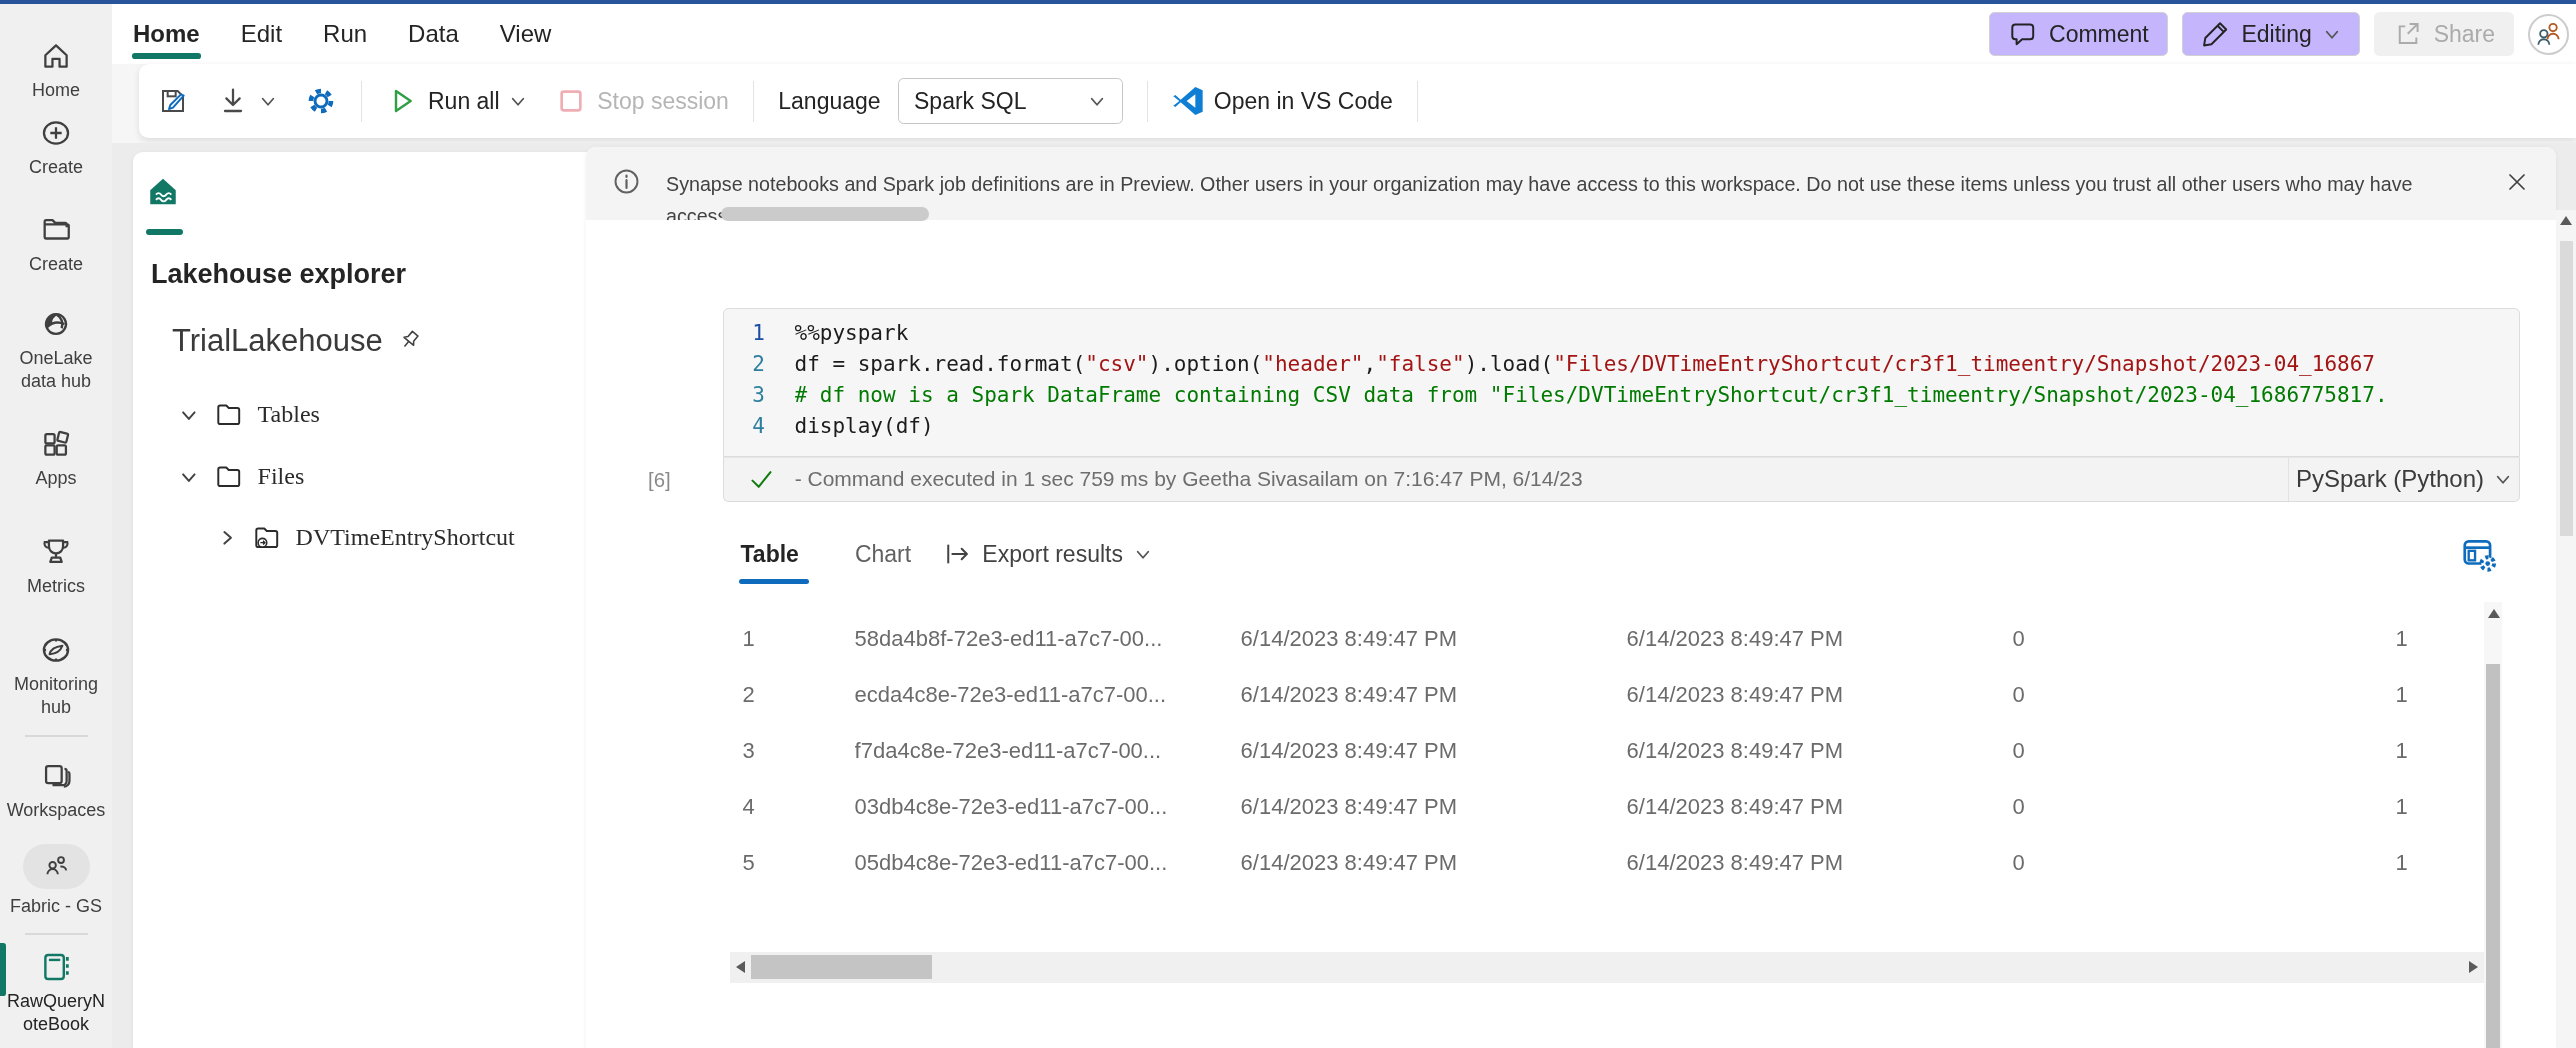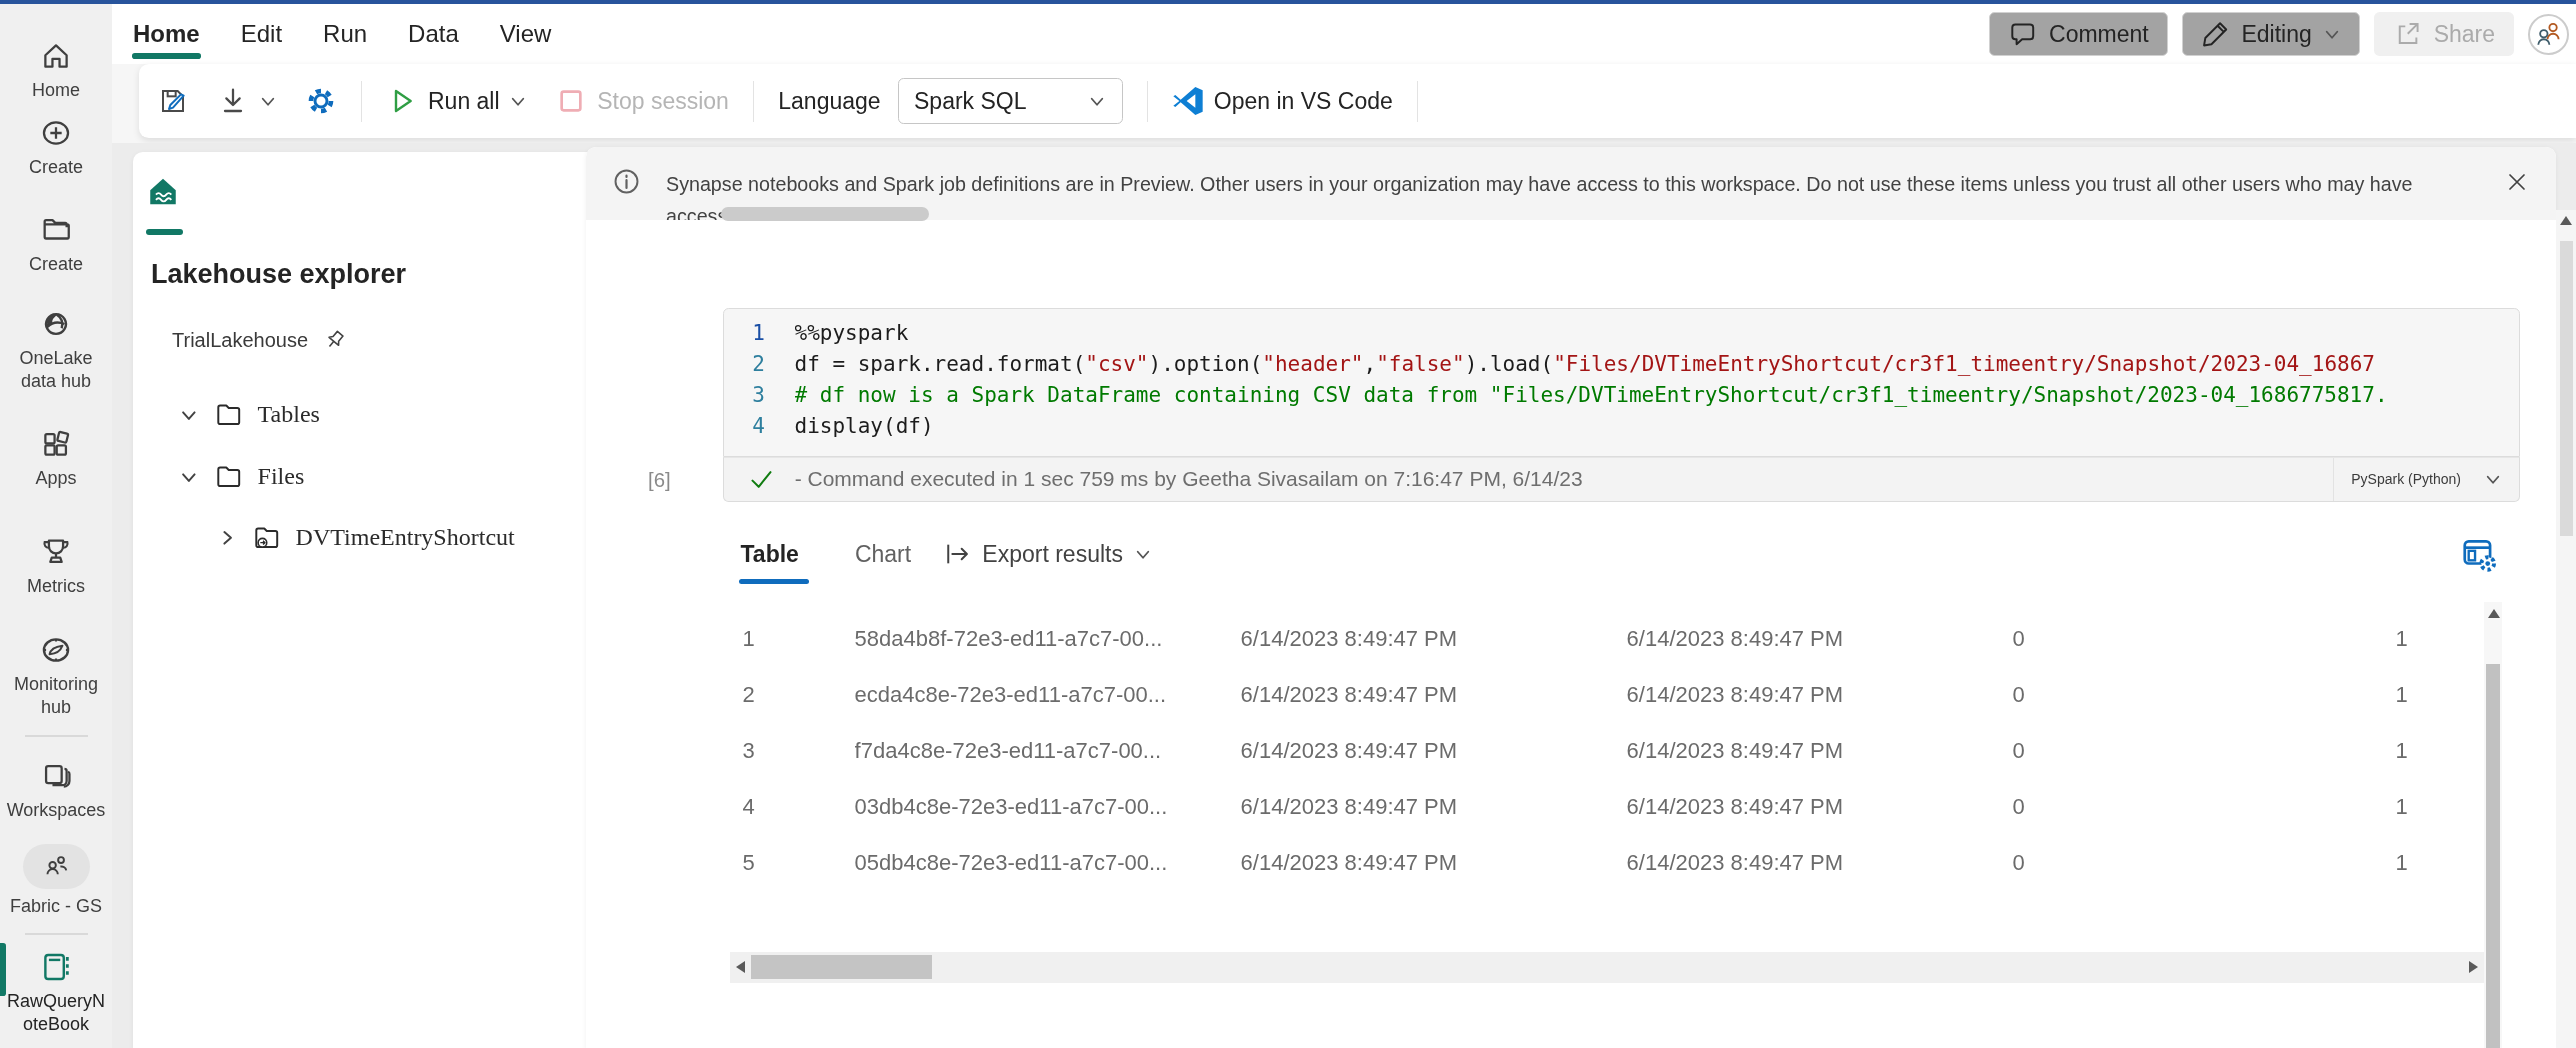--- a/index.html
+++ b/index.html
@@ -26,21 +26,21 @@
   
   .main{position:absolute;left:112px;top:4.2px;right:0;bottom:0;display:flex;flex-direction:column;}
 
   
   .menubar{height:60px;background:#fff;display:flex;align-items:stretch;}
   .menu-tabs{display:flex;gap:41px;padding-left:21px;align-items:center;}
   .mtab{font-size:24px;color:#242424;position:relative;height:100%;display:flex;align-items:center;cursor:pointer;}
   .mtab.active{font-weight:700;}
   .mtab.active::after{content:"";position:absolute;left:-1.4px;right:-1.4px;bottom:5.6px;height:5.6px;border-radius:2.8px;background:#117865;}
   .menu-actions{margin-left:auto;display:flex;align-items:center;gap:14px;padding-right:7px;}
-  .btn{height:44px;border:1.4px solid #d1d1d1;border-radius:5.6px;background:#a3a3a3;display:flex;align-items:center;gap:11.2px;padding:0 18px;font-size:23px;color:#242424;cursor:pointer;}
+  .btn{height:44px;border:1.4px solid #d1d1d1;border-radius:5.6px;background:#c4b5fd;display:flex;align-items:center;gap:11.2px;padding:0 18px;font-size:23px;color:#242424;cursor:pointer;}
   .btn .bic{width:29.5px;height:29.5px;color:#242424;}
   .btn-share{background:#f0f0f0;border-color:transparent;color:#ababab;}
   .btn-share .bic{color:#ababab;}
   .chev{width:18px;height:18px;color:#555;}
   .avatar{width:41px;height:41px;border-radius:50%;border:2.1px solid #cccccc;background:#fff;display:flex;align-items:center;justify-content:center;cursor:pointer;}
   .avatar svg{width:29.5px;height:29.5px;}
 
   
   .toolbar-row{height:79px;background:#f6f6f6;position:relative;}
   .toolbar{position:absolute;left:27px;right:0;top:0;height:74px;background:#fff;border-radius:9.8px 0 0 9.8px;
@@ -59,21 +59,21 @@
   
   .workspace{flex:1;background:#ececec;position:relative;overflow:hidden;}
 
   
   .explorer{position:absolute;left:21px;top:9px;bottom:0;width:532px;background:#fff;border-radius:9.8px 9.8px 0 0;box-shadow:0 1.4px 5.6px rgba(0,0,0,.06);}
   .lh-tab-icon{position:absolute;left:14px;top:24px;width:32px;height:31px;}
   .lh-underline{position:absolute;left:12.6px;top:77px;width:37px;height:6.3px;border-radius:3.5px;background:#117865;}
   .collapse{position:absolute;right:21px;top:28px;width:31px;height:31px;color:#424242;cursor:pointer;}
   .exp-title{position:absolute;left:18px;top:107px;font-size:27px;font-weight:700;color:#242424;}
   .lh-row{position:absolute;left:39px;right:21px;top:171px;height:35px;display:flex;align-items:center;gap:14px;}
-  .lh-name{font-size:20px;color:#3a3a3a;}
+  .lh-name{font-size:31px;color:#3a3a3a;}
   .pin{width:25px;height:25px;color:#424242;cursor:pointer;}
   .swap{margin-left:auto;width:29.5px;height:29.5px;color:#424242;cursor:pointer;}
   .tree-row{position:absolute;height:39px;display:flex;align-items:center;cursor:pointer;color:#2b2b2b;font-size:24px;font-family:Liberation Serif, serif;}
   .tr-chev{width:19.7px;height:19.7px;color:#424242;}
   .tr-folder{width:29.5px;height:29.5px;color:#2b2b2b;margin-left:15.4px;}
   .tree-row .tlabel{margin-left:14px;}
 
   
   .notebook{position:absolute;left:474px;top:3.5px;bottom:0;width:1970px;background:#fff;border-radius:9.8px 9.8px 0 0;box-shadow:0 1.4px 5.6px rgba(0,0,0,.06);overflow:hidden;}
   .banner{position:absolute;left:0;top:0;width:100%;height:73px;background:#f4f4f4;border-radius:9.8px 9.8px 0 0;display:flex;padding:0 25px;overflow:hidden;}
@@ -89,21 +89,21 @@
   .code-line{display:flex;height:31px;align-items:center;font-family:"DejaVu Sans Mono","Liberation Mono",monospace;font-size:21px;}
   .code-line .ln{width:41px;text-align:right;margin-right:29.5px;color:#2e7f9e;flex:none;}
   .code-line.first .ln{color:#1a4fa5;}
   .code-text{white-space:pre;overflow:hidden;}
   .seg-plain{color:#1c1c1c;}
   .seg-string{color:#a31515;}
   .seg-comment{color:#007a00;}
   .cell-status{height:45px;background:#f3f3f3;border:1.4px solid #dcdcdc;border-top:0.7px solid #e6e6e6;border-radius:0 0 5.6px 5.6px;display:flex;align-items:center;}
   .check{width:27px;height:27px;color:#107c10;margin-left:24px;flex:none;}
   .status-text{margin-left:19.7px;font-size:21px;color:#6e6e6e;white-space:nowrap;overflow:hidden;}
-  .kernel{margin-left:auto;height:100%;display:flex;align-items:center;gap:23px;padding:0 17px;border-left:1.4px solid #e2e2e2;font-size:14px;color:#3b3b3b;cursor:pointer;white-space:nowrap;}
+  .kernel{margin-left:auto;height:100%;display:flex;align-items:center;gap:10px;padding:0 7px;border-left:1.4px solid #e2e2e2;font-size:24px;color:#3b3b3b;cursor:pointer;white-space:nowrap;}
 
   
   .results-tabs{position:absolute;left:144px;top:383px;height:49px;display:flex;align-items:center;padding-left:10.5px;}
   .rtab{font-size:23px;color:#616161;cursor:pointer;}
   .rtab.active{color:#242424;font-weight:700;}
   .rtab-gap{width:56px;}
   .export{display:flex;align-items:center;gap:11.2px;margin-left:32px;color:#424242;font-size:23px;cursor:pointer;}
   .export .eic{width:28px;height:28px;color:#424242;}
   .rtab-underline{position:absolute;left:153px;top:432px;width:70px;height:5.6px;border-radius:2.8px;background:#0f6cbd;}
   .tbl-options{position:absolute;right:58px;top:388px;width:38px;height:38px;color:#0f6cbd;cursor:pointer;}

